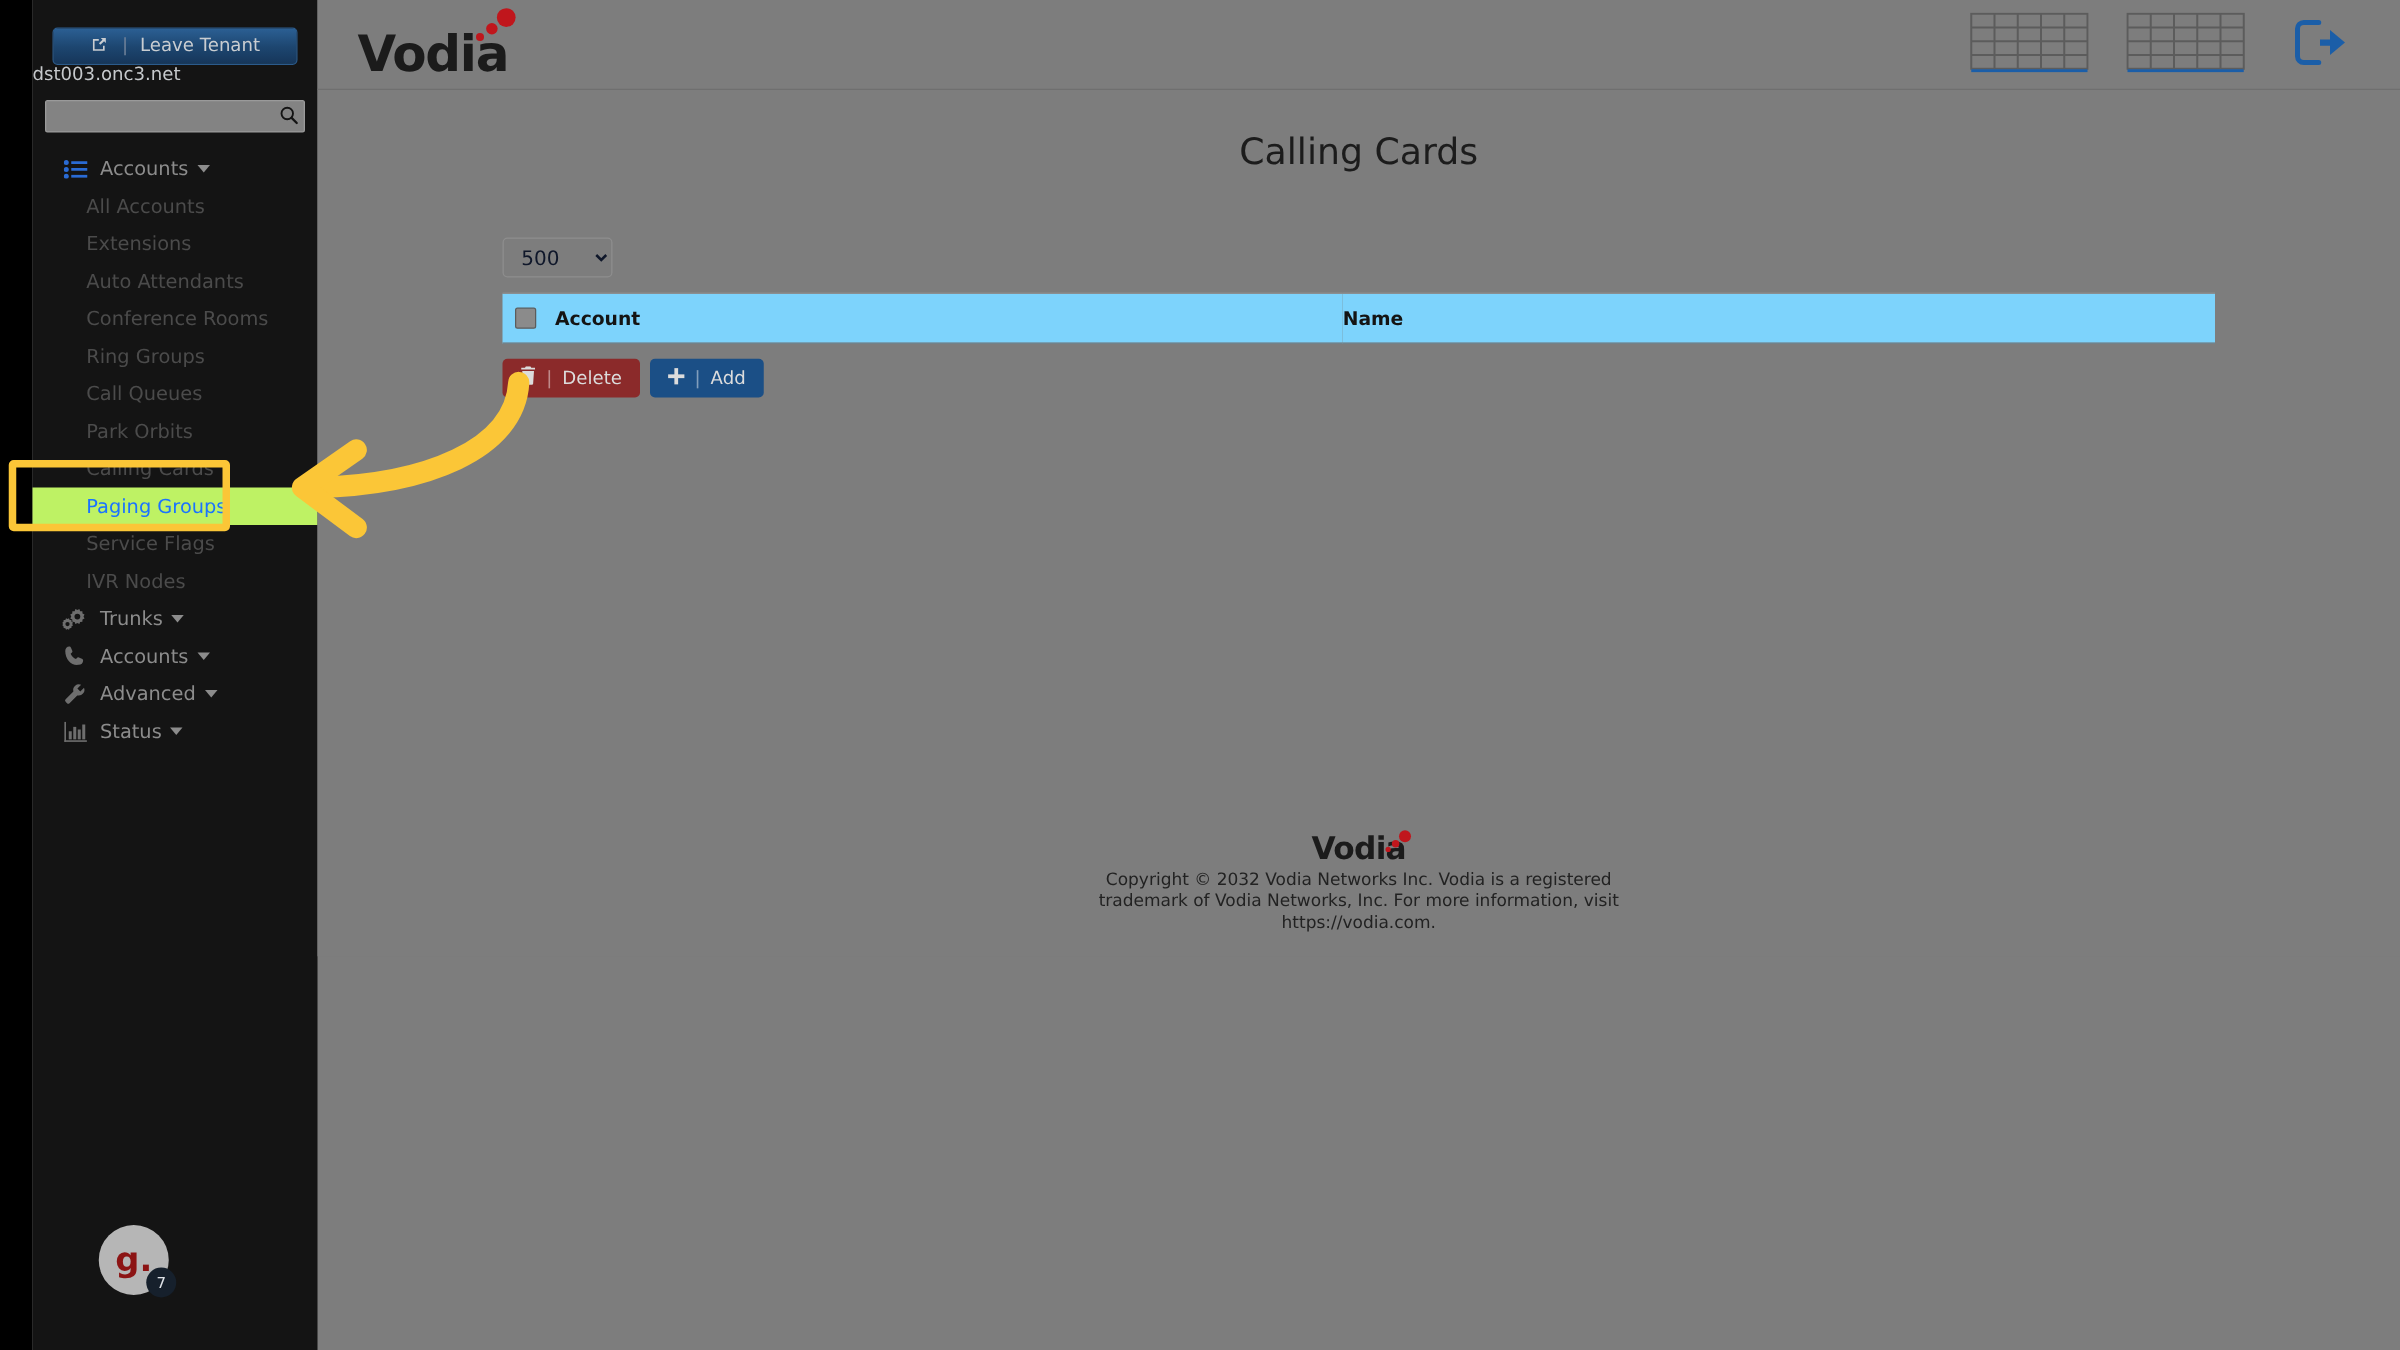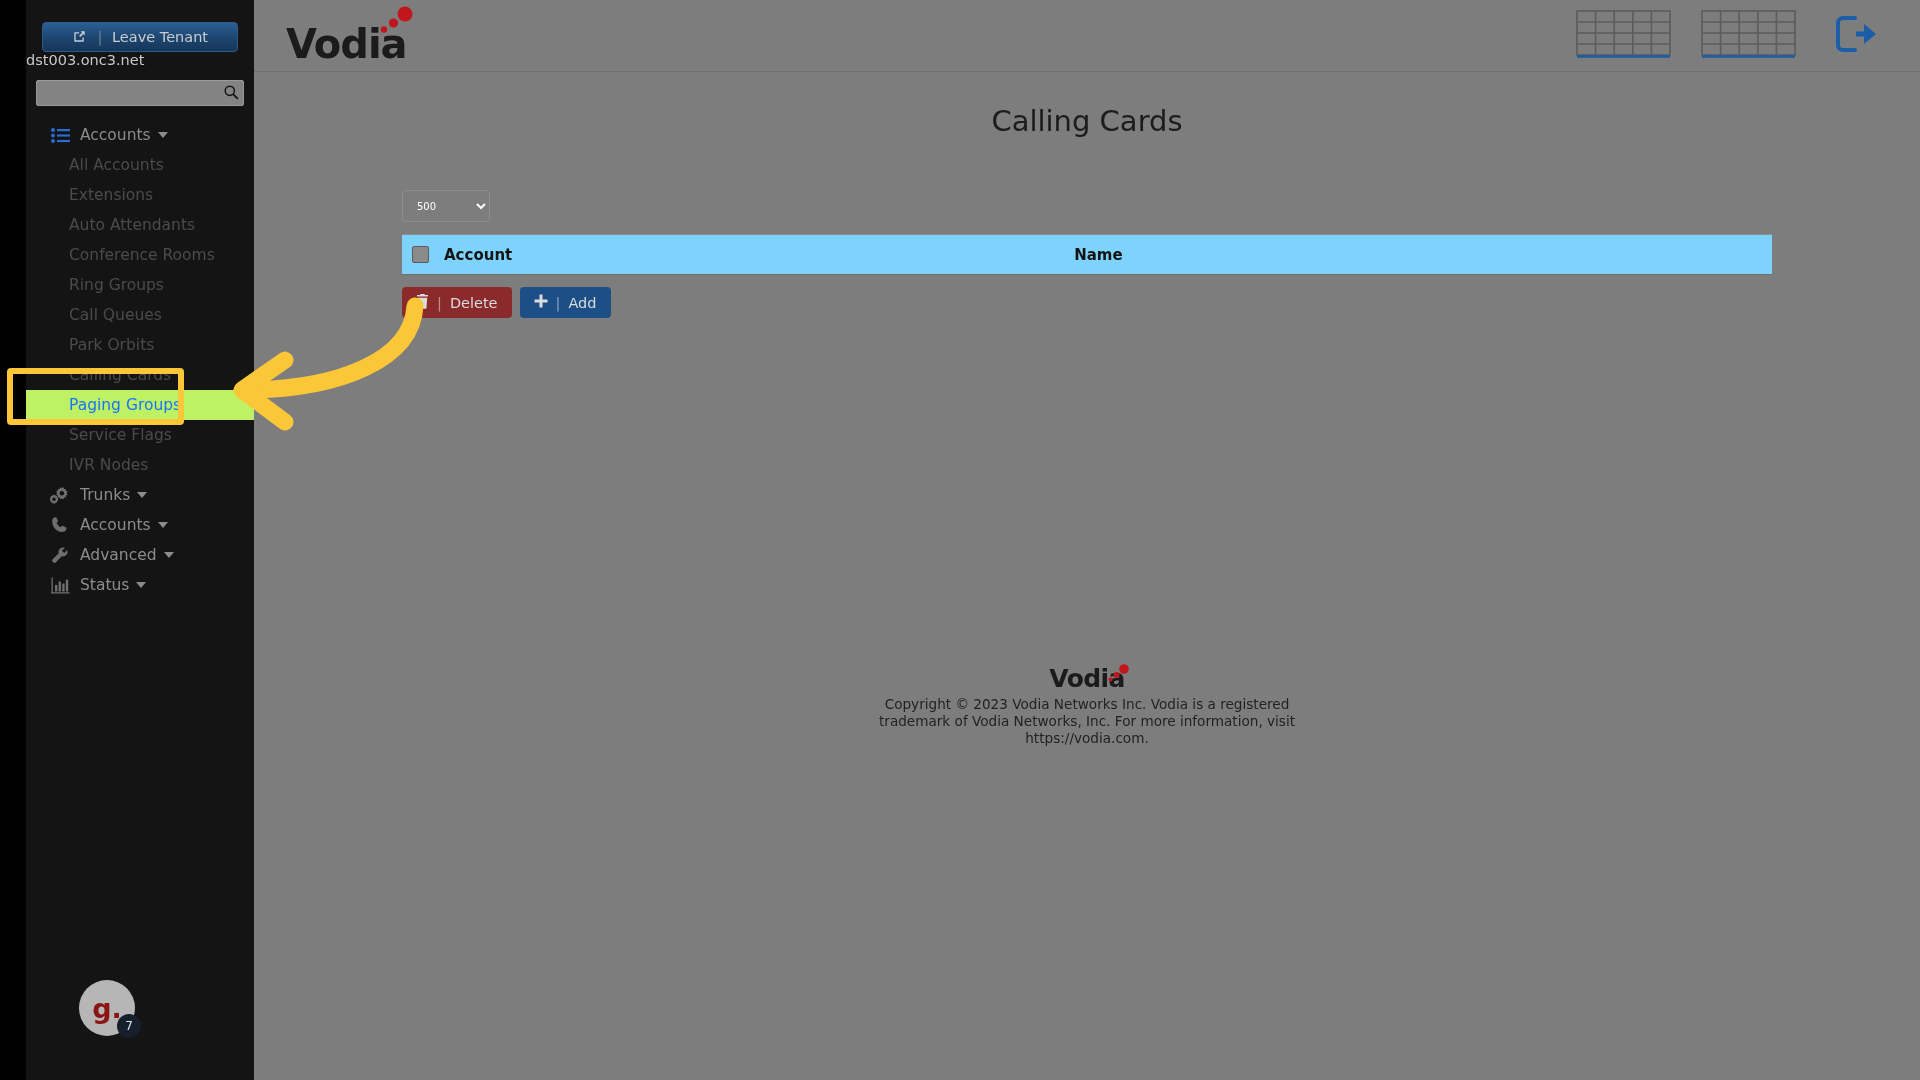--- a/index.html
+++ b/index.html
@@ -176,22 +176,22 @@
     font-weight: 400;
     margin-top: 32px;
   }
 
   .content { padding: 0 148px 0 148px; margin-top: 52px; }
   .page-size-select {
     width: 88px; height: 32px;
     background: #7d7d7d;
     border: 1px solid #8e8e8e;
     border-radius: 4px;
-    color: #ffffff;
-    font-size: 10px;
+    color: #0f172a;
+    font-size: 16px;
     padding-left: 10px;
     font-family: inherit;
     cursor: pointer;
   }
 
   table.list { width: 100%; border-collapse: collapse; margin-top: 12px; }
   table.list thead th {
     background: #7dd3fc;
     border-top: 1px solid #8d8d8d;
     border-bottom: 1px solid #6f6f6f;
@@ -489,21 +489,21 @@
       <div class="footer-brand">
         <span>Vodia</span>
         <span class="brand-dots">
           <svg width="30" height="24" viewBox="0 0 30 24">
             <circle cx="24" cy="5" r="4.8" fill="#c0161c"></circle>
             <circle cx="16.5" cy="11" r="3" fill="#c0161c"></circle>
             <circle cx="10.5" cy="15.5" r="2.1" fill="#c0161c"></circle>
           </svg>
         </span>
       </div>
-      <div class="footer-text" style="width:420px;margin-left:auto;margin-right:auto;">Copyright © 2023 Vodia Networks Inc. Vodia is a registered trademark of Vodia Networks, Inc. For more information, visit https://vodia.com.</div>
+      <div class="footer-text" style="width:420px;margin-left:auto;margin-right:auto;">Copyright © 2032 Vodia Networks Inc. Vodia is a registered trademark of Vodia Networks, Inc. For more information, visit https://vodia.com.</div>
     </div>
   </div>
 
   <div class="anno-box"></div>
   <svg class="anno-arrow" viewBox="0 0 240 160">
     <path d="M225 18 C 222 72, 150 100, 62 102" fill="none" stroke="#fbc637" stroke-width="17" stroke-linecap="round"></path>
     <path d="M95 72 L 52 102 L 95 134" fill="none" stroke="#fbc637" stroke-width="17" stroke-linecap="round" stroke-linejoin="round"></path>
   </svg>
 
 </div>

